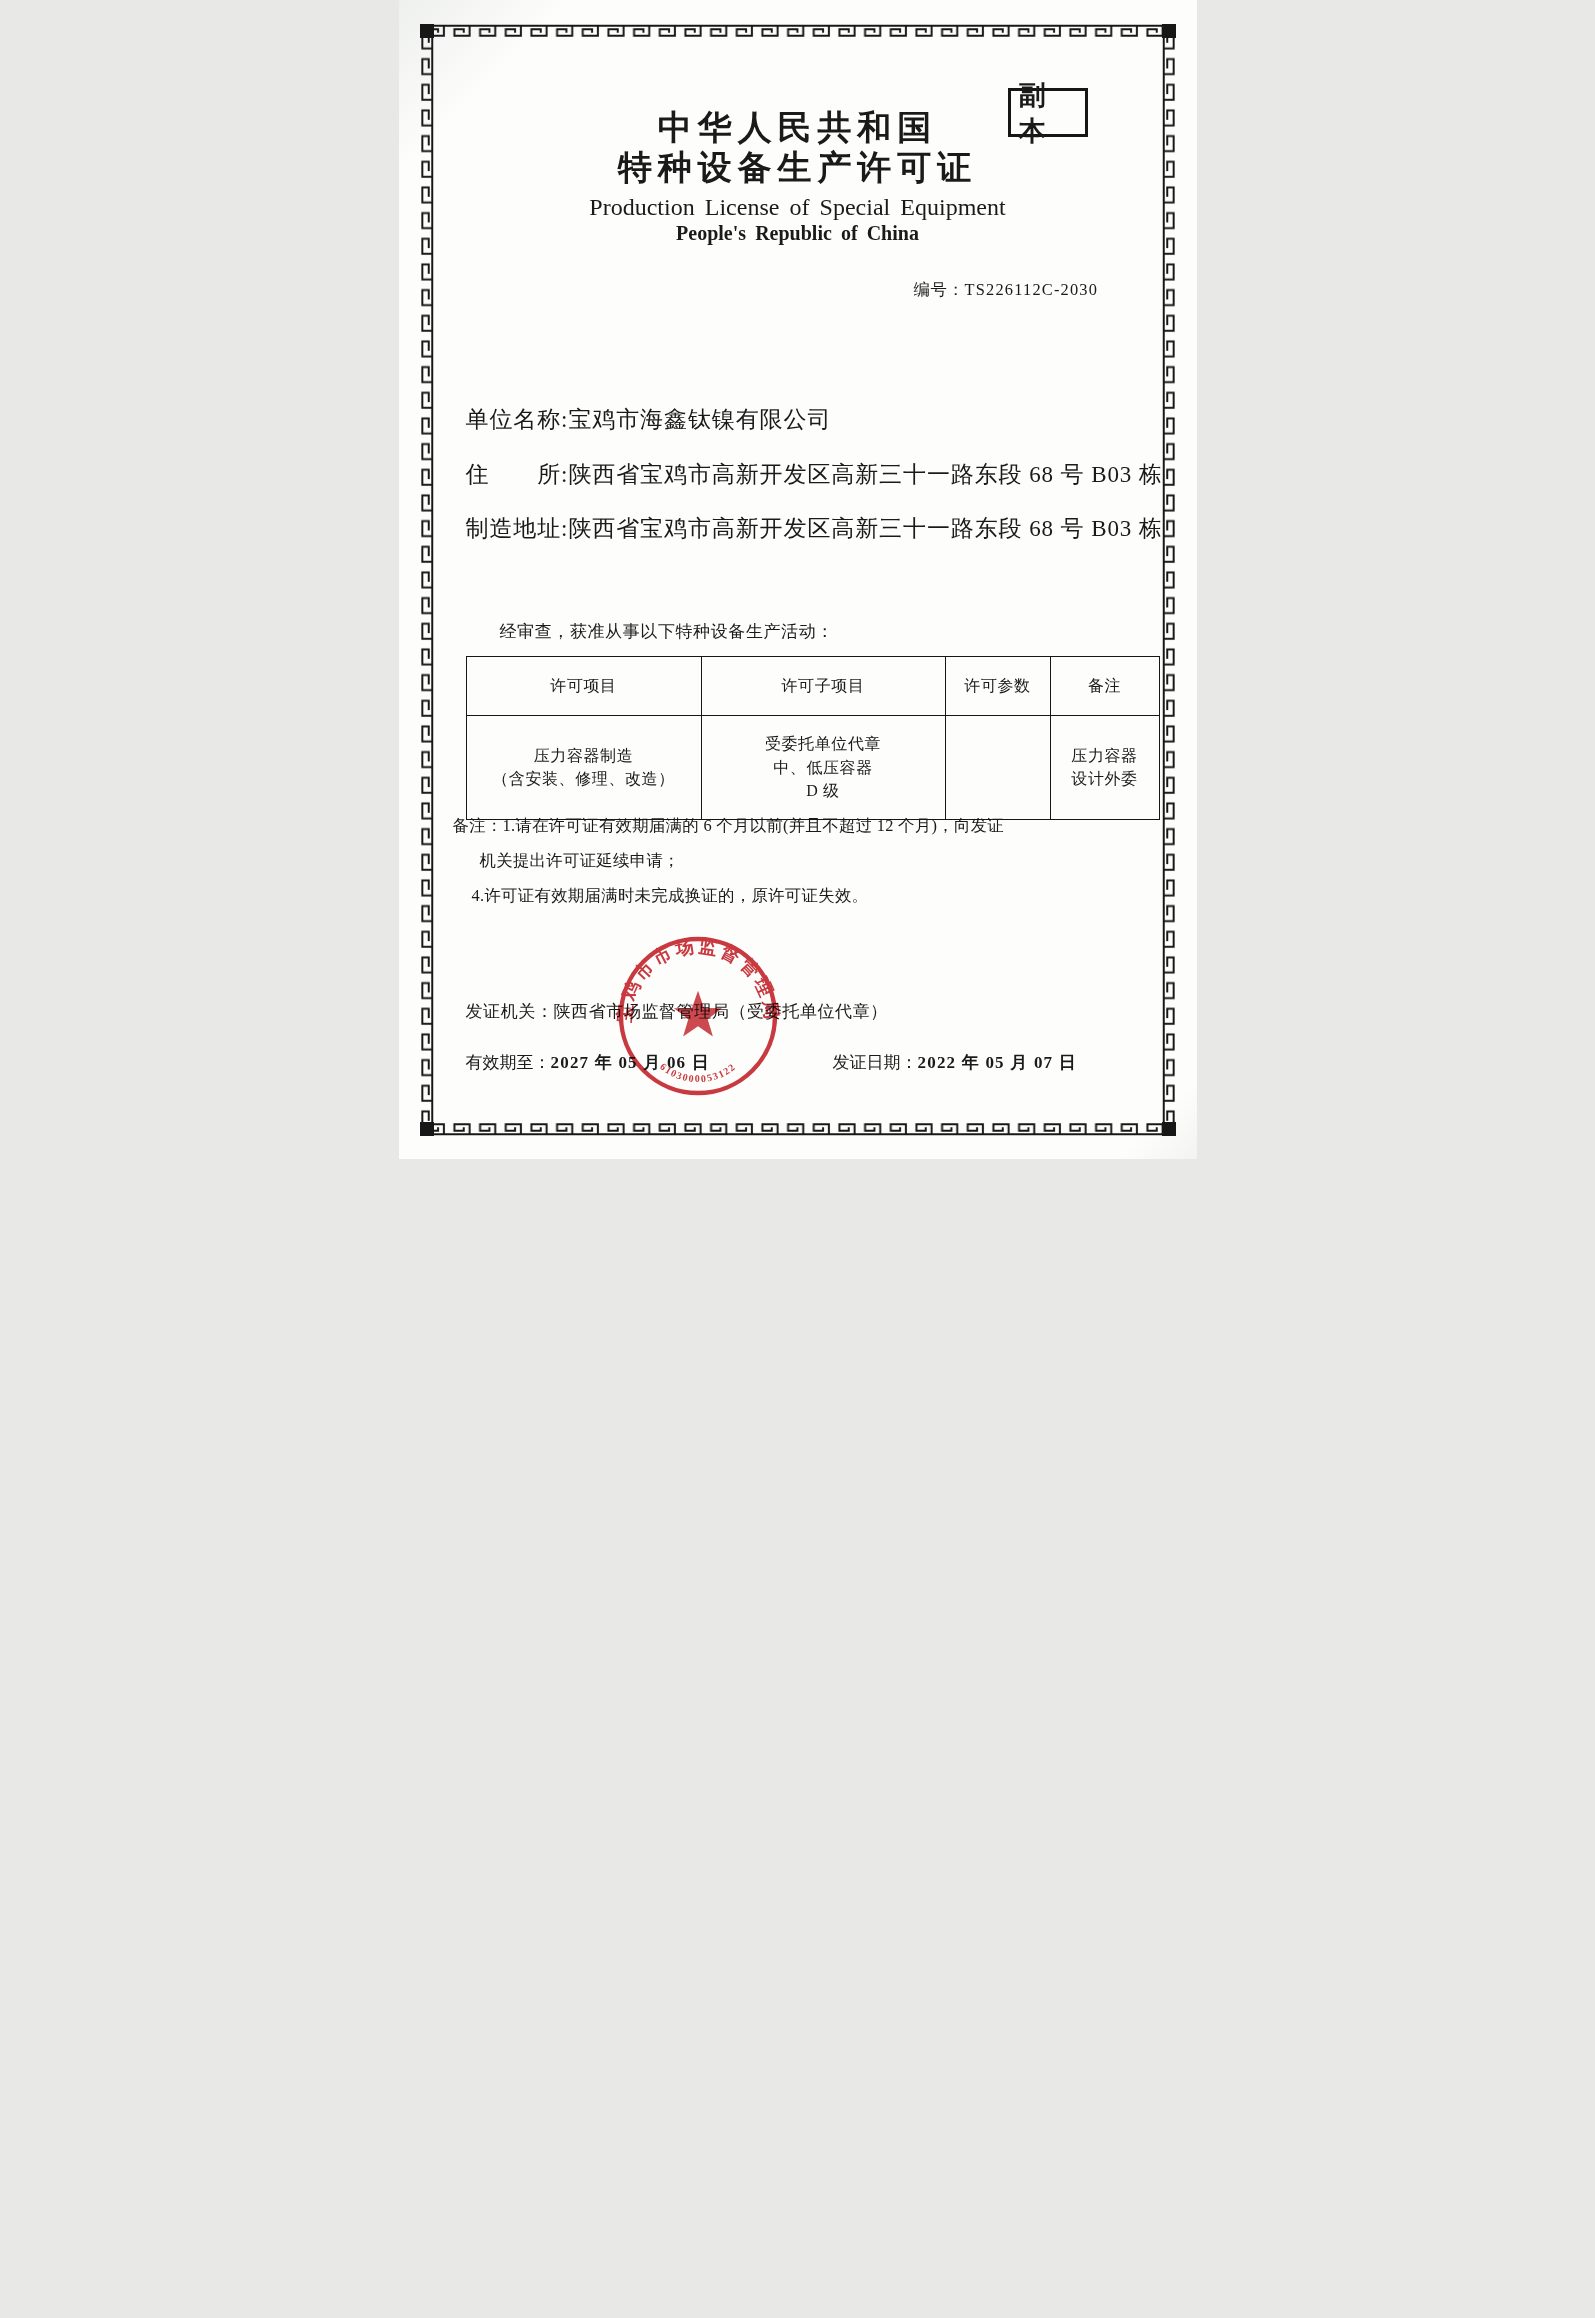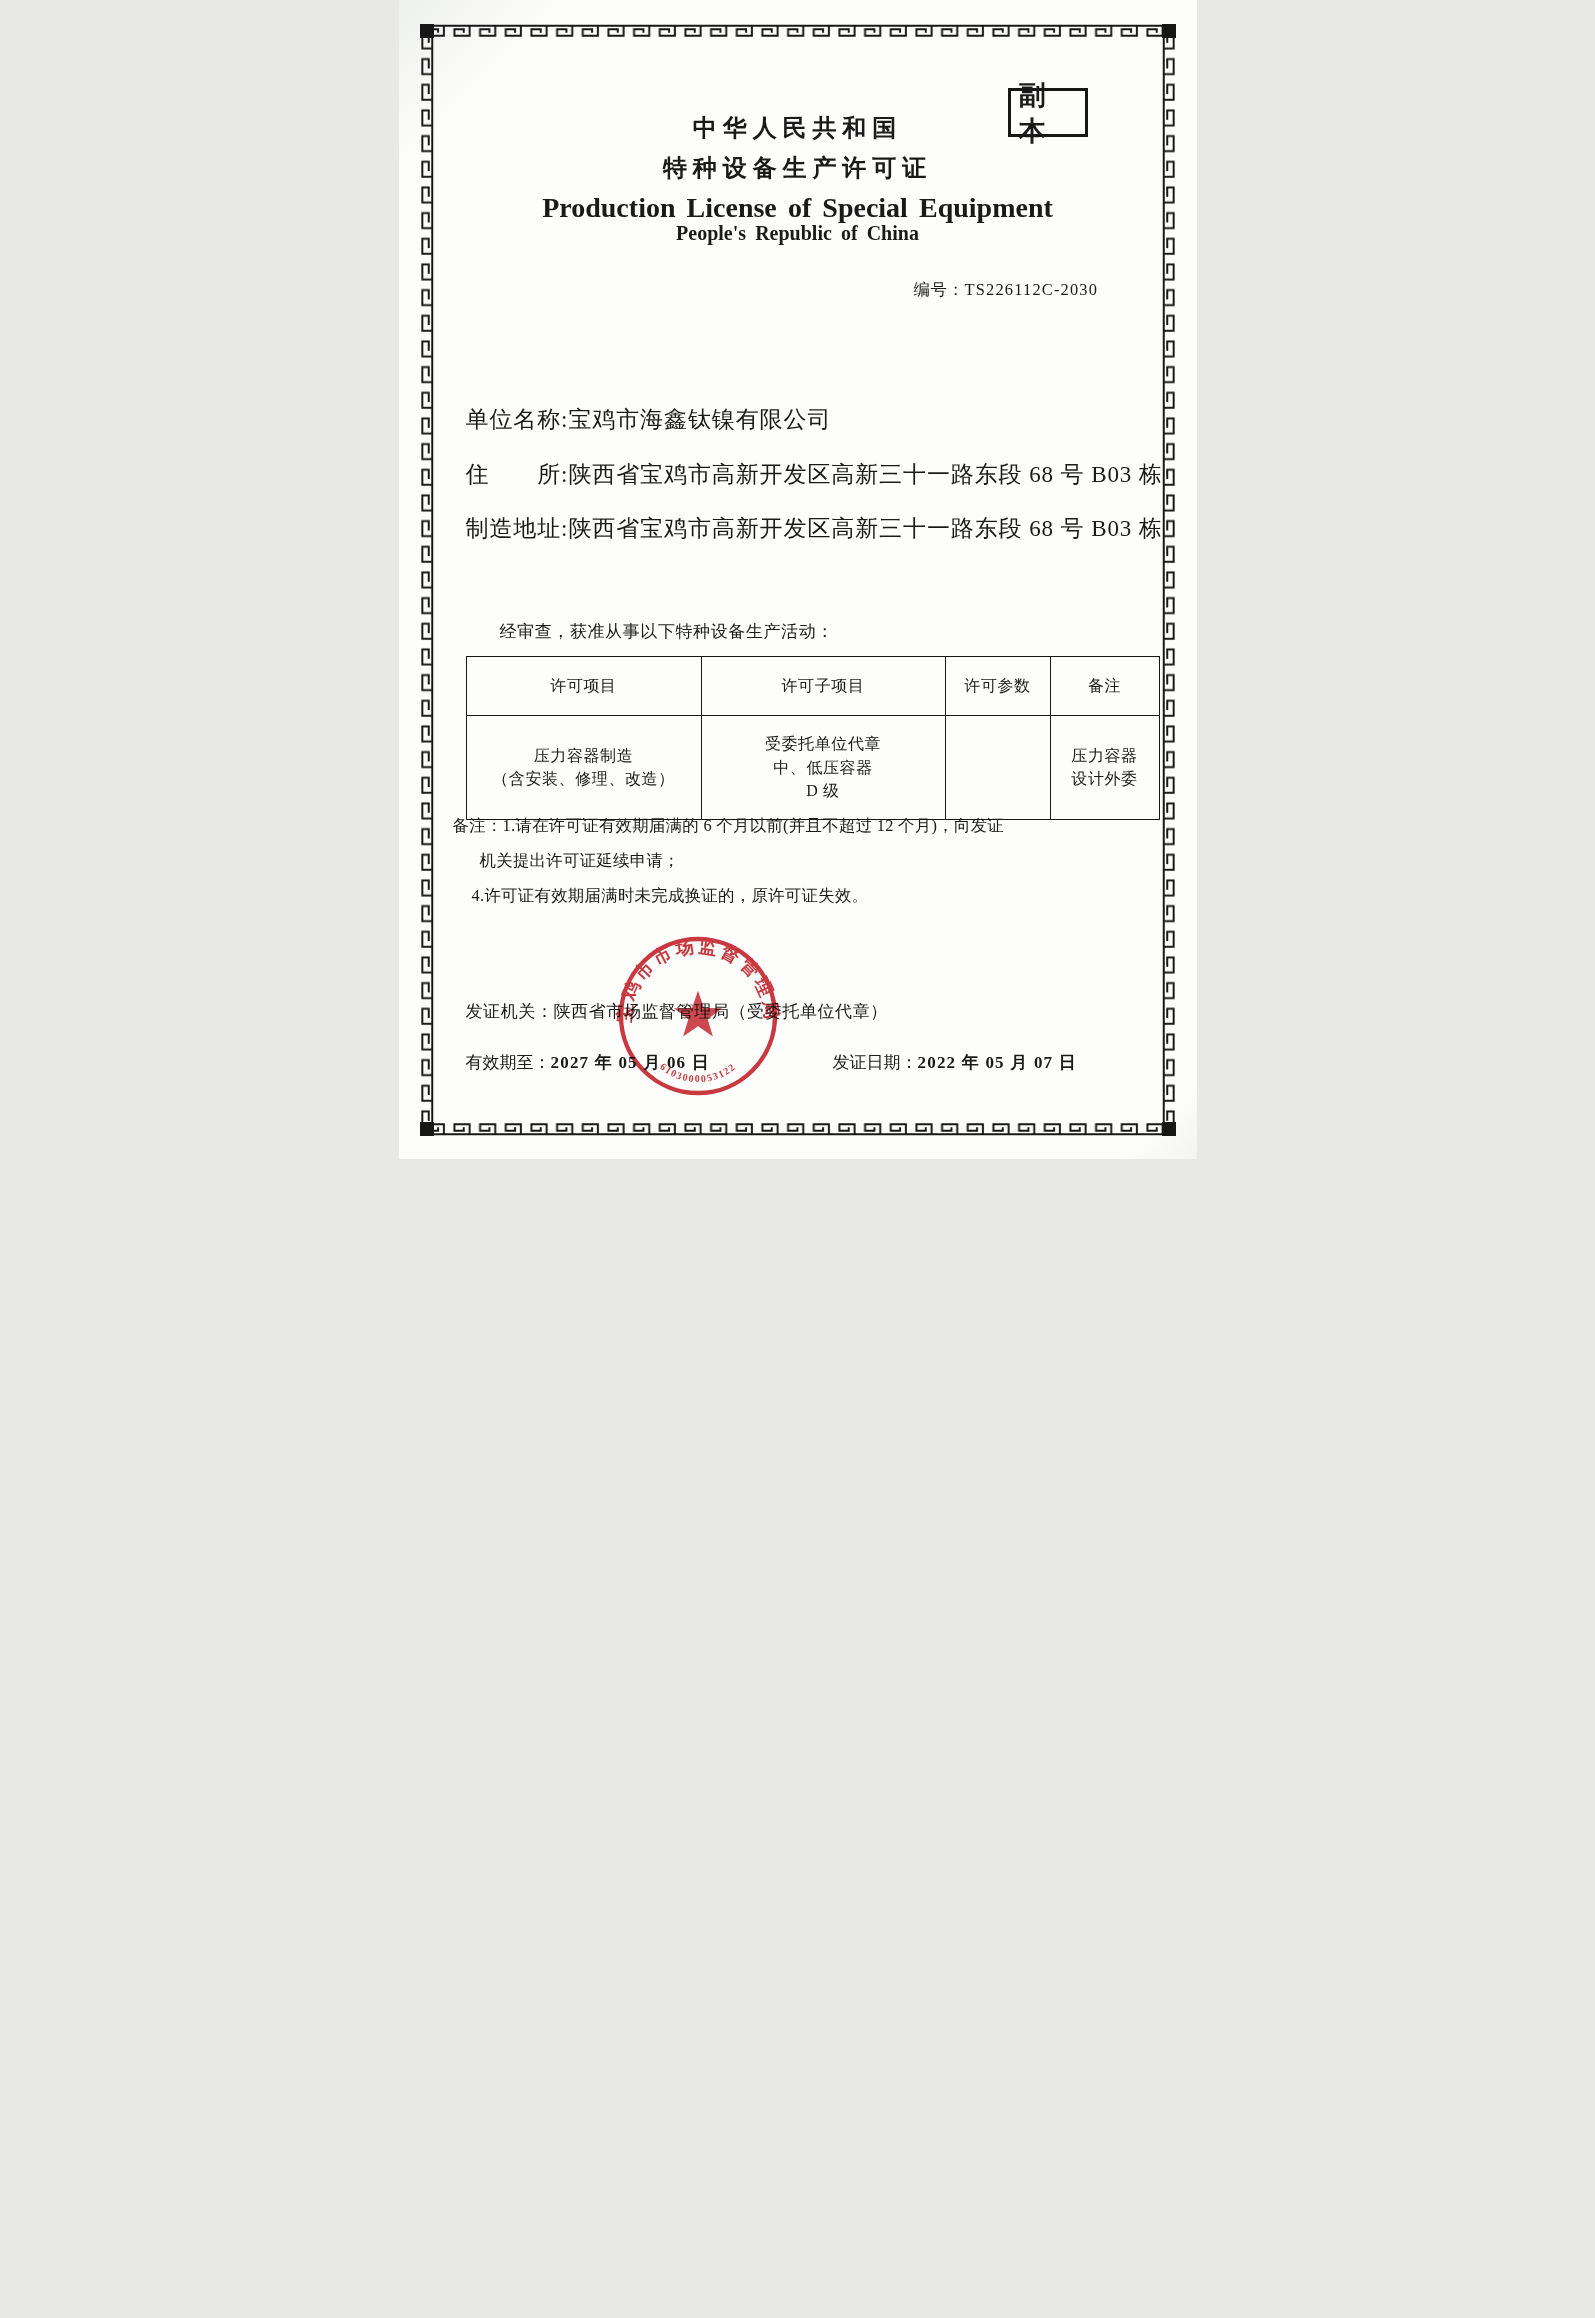--- a/index.html
+++ b/index.html
@@ -19,22 +19,22 @@
   .c-tl{left:21px;top:23.5px;} .c-tr{right:21px;top:23.5px;}
   .c-bl{left:21px;bottom:23.5px;} .c-br{right:21px;bottom:23.5px;}
   
   .badge{
     position:absolute;left:609px;top:88px;width:80px;height:49px;
     border:3.5px solid #161616;display:flex;align-items:center;
     font-size:27px;font-weight:700;letter-spacing:8.2px;padding-left:8.2px;box-sizing:border-box;
   }
   
   .titles{position:absolute;left:0;right:0;top:108px;text-align:center;}
-  .t-cn{font-size:24px;font-weight:700;letter-spacing:5.9px;line-height:40px;}
-  .t-en{font-size:28px;font-weight:700;word-spacing:4.1px;margin-top:8.2px;line-height:23.5px;}
+  .t-cn{font-size:34px;font-weight:700;letter-spacing:5.9px;line-height:40px;}
+  .t-en{font-size:24px;font-weight:400;word-spacing:4.1px;margin-top:8.2px;line-height:23.5px;}
   .t-en2{font-size:20px;font-weight:700;word-spacing:4.1px;line-height:27px;}
   
   .license-no{position:absolute;left:515px;top:279px;font-size:16.4px;letter-spacing:0.6px;}
   .license-no .num{font-family:"Liberation Serif","DejaVu Serif",serif;letter-spacing:1.2px;}
   
   .info{position:absolute;left:67px;top:404px;width:686px;}
   .info-row{font-size:23px;letter-spacing:0.9px;margin-bottom:23.5px;white-space:nowrap;}
   .info-row .lbl{font-weight:500;}
   
   .intro{position:absolute;left:101px;top:620px;font-size:17px;letter-spacing:0.6px;}

